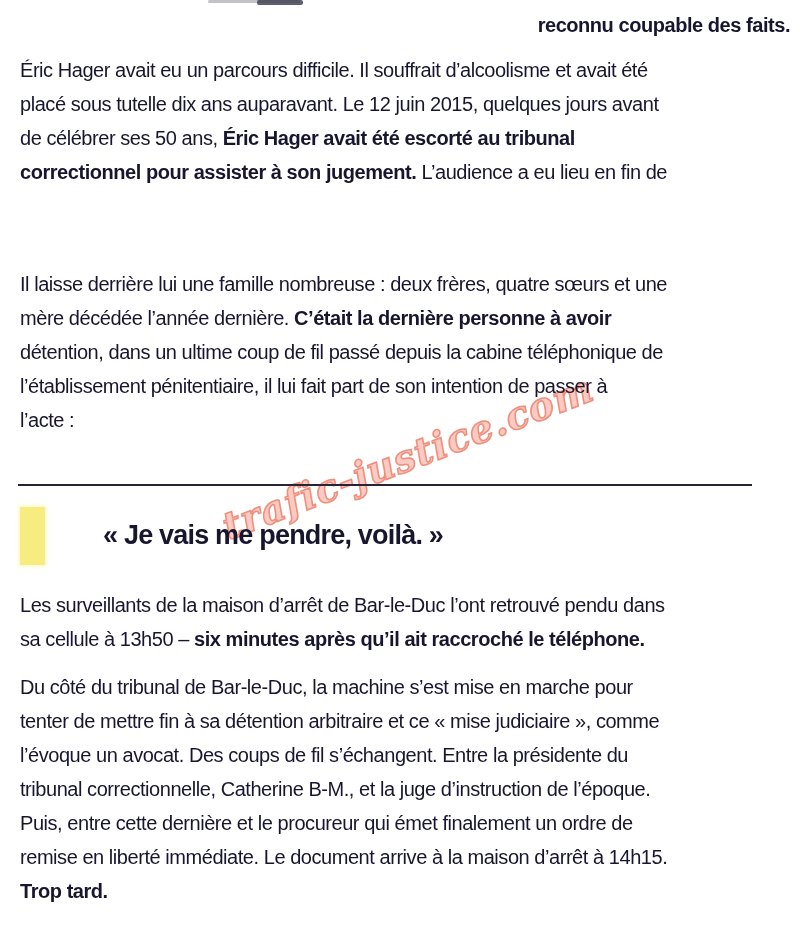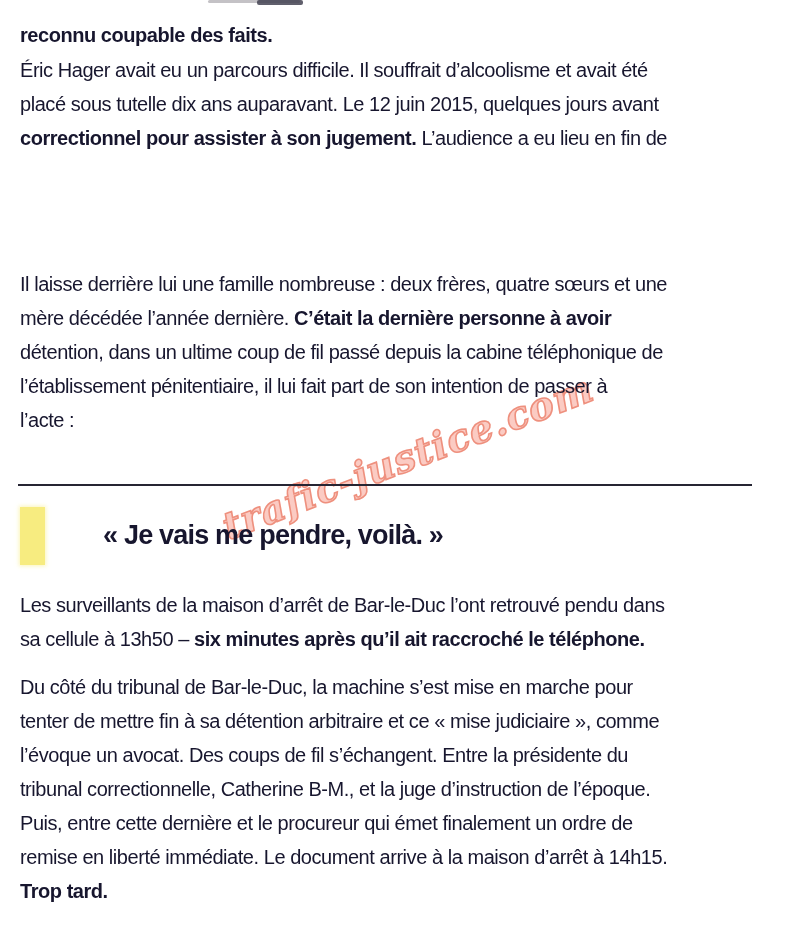--- a/index.html
+++ b/index.html
@@ -30,21 +30,21 @@
     text-shadow:0 0 1px var(--wm-stroke,#ee8b78);
     white-space:nowrap;
     opacity:.95;
   }
 
   .paragraphs{position:absolute;inset:0;z-index:2;}
   .para{
     position:absolute;left:20px;width:770px;
     font-size:20px;line-height:34px;letter-spacing:-0.45px;
   }
-  .para:nth-child(1){top:18px;}
+  .para:nth-child(1){top:8px;text-align:right;}
   .para:nth-child(2){top:53px;}
   .para:nth-child(3){top:267px;}
   .para:nth-child(4){top:588px;}
   .para:nth-child(5){top:670px;}
   .line{height:34px;white-space:nowrap;}
   .b{font-weight:700;}
 
   .hr{
     position:absolute;left:18px;top:484px;width:734px;height:2px;
     background:var(--divider,#262533);z-index:2;
@@ -69,20 +69,21 @@
 
   <div class="watermark">trafic-justice.com</div>
 
   <div class="paragraphs">
       <div class="para">
         <div class="line"><span class="b">reconnu coupable des faits.</span></div>
       </div>
       <div class="para">
         <div class="line"><span>Éric Hager avait eu un parcours difficile. Il souffrait d’alcoolisme et avait été</span></div>
         <div class="line"><span>placé sous tutelle dix ans auparavant. Le 12 juin 2015, quelques jours avant</span></div>
+        <div class="line"><span>de célébrer ses 50 ans, </span><span class="b">Éric Hager avait été escorté au tribunal</span></div>
         <div class="line"><span class="b">correctionnel pour assister à son jugement.</span><span> L’audience a eu lieu en fin de</span></div>
       </div>
       <div class="para">
         <div class="line"><span>Il laisse derrière lui une famille nombreuse : deux frères, quatre sœurs et une</span></div>
         <div class="line"><span>mère décédée l’année dernière. </span><span class="b">C’était la dernière personne à avoir</span></div>
         <div class="line"><span>détention, dans un ultime coup de fil passé depuis la cabine téléphonique de</span></div>
         <div class="line"><span>l’établissement pénitentiaire, il lui fait part de son intention de passer à</span></div>
         <div class="line"><span>l’acte :</span></div>
       </div>
       <div class="para">

